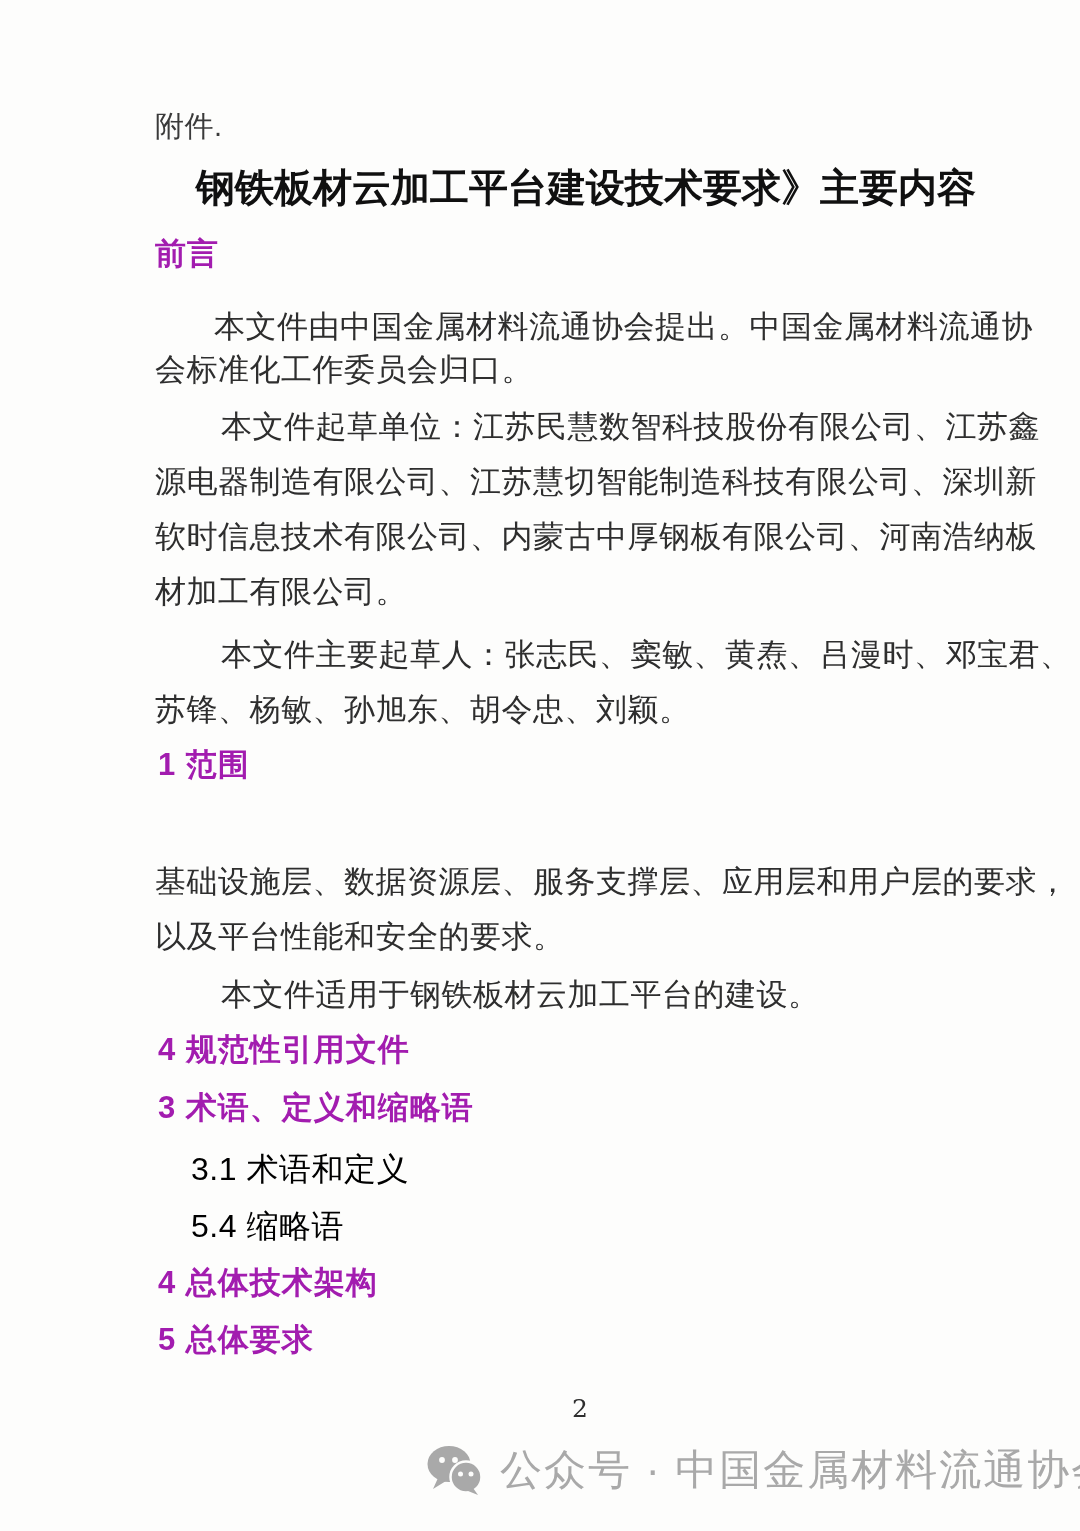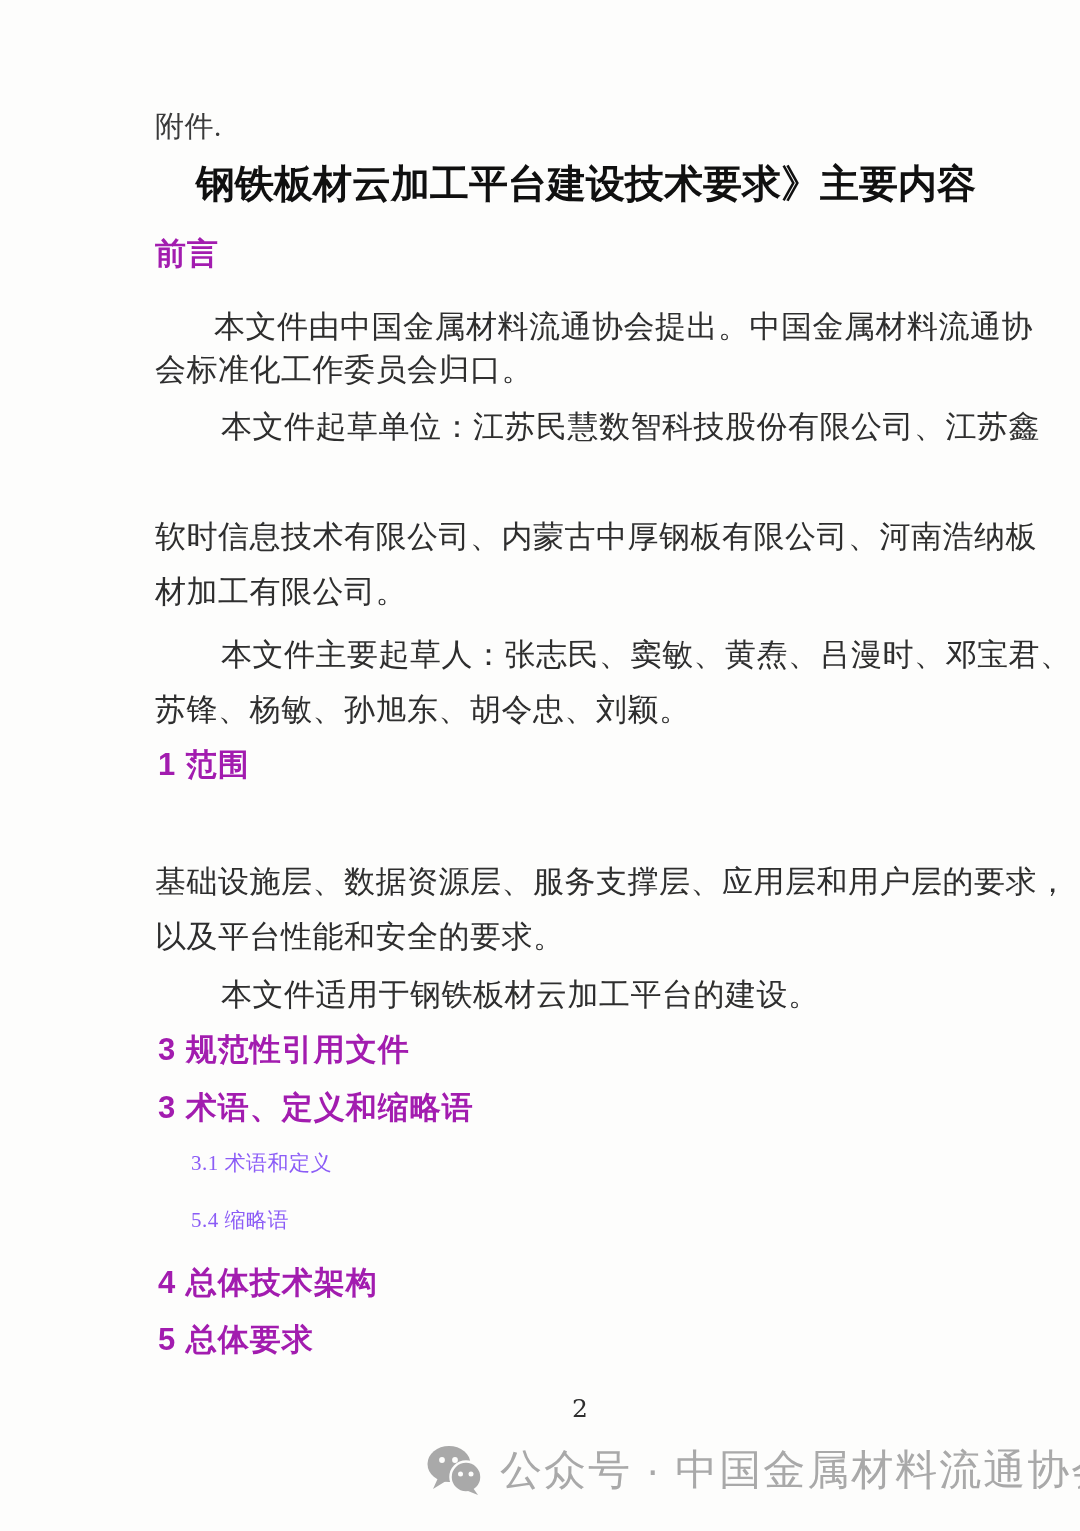--- a/index.html
+++ b/index.html
@@ -11,46 +11,46 @@
   .page {
     position: relative;
     width: 1080px; height: 1531px;
     background: #fdfdfc;
     overflow: hidden;
   }
   .line {
     position: absolute;
     white-space: pre;
     color: #2e2e2e;
-    font-family: Liberation Serif, serif;
+    font-family: Liberation Sans, sans-serif;
     font-size: 31px;
     letter-spacing: 0.5px;
     line-height: 1;
   }
   .attachment {
     font-size: 29px;
     color: #3a3a3a;
   }
   .doc-title {
-    font-family: Liberation Mono, monospace;
+    font-family: Liberation Sans, sans-serif;
     font-weight: 700;
     font-size: 39px;
     color: #101010;
     letter-spacing: 0px;
   }
   .heading {
     font-family: "Liberation Sans", "DejaVu Sans", sans-serif;
     font-weight: 700;
     font-size: 31px;
     color: #a21caf;
     letter-spacing: 1px;
   }
   .subheading {
-    font-size: 21px;
-    color: #8b5cf6;
+    font-size: 32px;
+    color: #000000;
   }
   .page-number {
     position: absolute;
     left: 560px; top: 1394px;
     width: 40px;
     text-align: center;
     font-size: 25px;
     color: #2e2e2e;
     font-family: "DejaVu Serif", serif;
   }
@@ -78,34 +78,35 @@
   <div class="line attachment" style="left:155px; top:112px;">附件.</div>
 
   <div class="line doc-title" style="left:196px; top:168px;">钢铁板材云加工平台建设技术要求》主要内容</div>
 
   <div class="line heading" style="left:155px; top:238px;">前言</div>
 
   <div class="line" style="left:214px; top:299px;margin-top:12px;">本文件由中国金属材料流通协会提出。中国金属材料流通协</div>
   <div class="line" style="left:155px; top:354px;">会标准化工作委员会归口。</div>
 
   <div class="line" style="left:221px; top:411px;">本文件起草单位：江苏民慧数智科技股份有限公司、江苏鑫</div>
+  <div class="line" style="left:155px; top:466px;">源电器制造有限公司、江苏慧切智能制造科技有限公司、深圳新</div>
   <div class="line" style="left:155px; top:521px;">软时信息技术有限公司、内蒙古中厚钢板有限公司、河南浩纳板</div>
   <div class="line" style="left:155px; top:576px;">材加工有限公司。</div>
 
   <div class="line" style="left:221px; top:639px;">本文件主要起草人：张志民、窦敏、黄焘、吕漫时、邓宝君、</div>
   <div class="line" style="left:155px; top:694px;">苏锋、杨敏、孙旭东、胡令忠、刘颖。</div>
 
   <div class="line heading" style="left:158px; top:749px;">1 范围</div>
 
   <div class="line" style="left:155px; top:921px;">以及平台性能和安全的要求。</div>
   <div class="line" style="left:155px; top:866px;">基础设施层、数据资源层、服务支撑层、应用层和用户层的要求，</div>
 
   <div class="line" style="left:221px; top:979px;">本文件适用于钢铁板材云加工平台的建设。</div>
 
-  <div class="line heading" style="left:158px; top:1034px;">3 规范性引用文件</div>
+  <div class="line heading" style="left:158px; top:1034px;">4 规范性引用文件</div>
 
   <div class="line heading" style="left:158px; top:1092px;">3 术语、定义和缩略语</div>
 
   <div class="line subheading" style="left:191px; top:1153px;">3.1 术语和定义</div>
   <div class="line subheading" style="left:191px; top:1210px;">5.4 缩略语</div>
 
   <div class="line heading" style="left:158px; top:1267px;">4 总体技术架构</div>
 
   <div class="line heading" style="left:158px; top:1324px;">5 总体要求</div>
 

